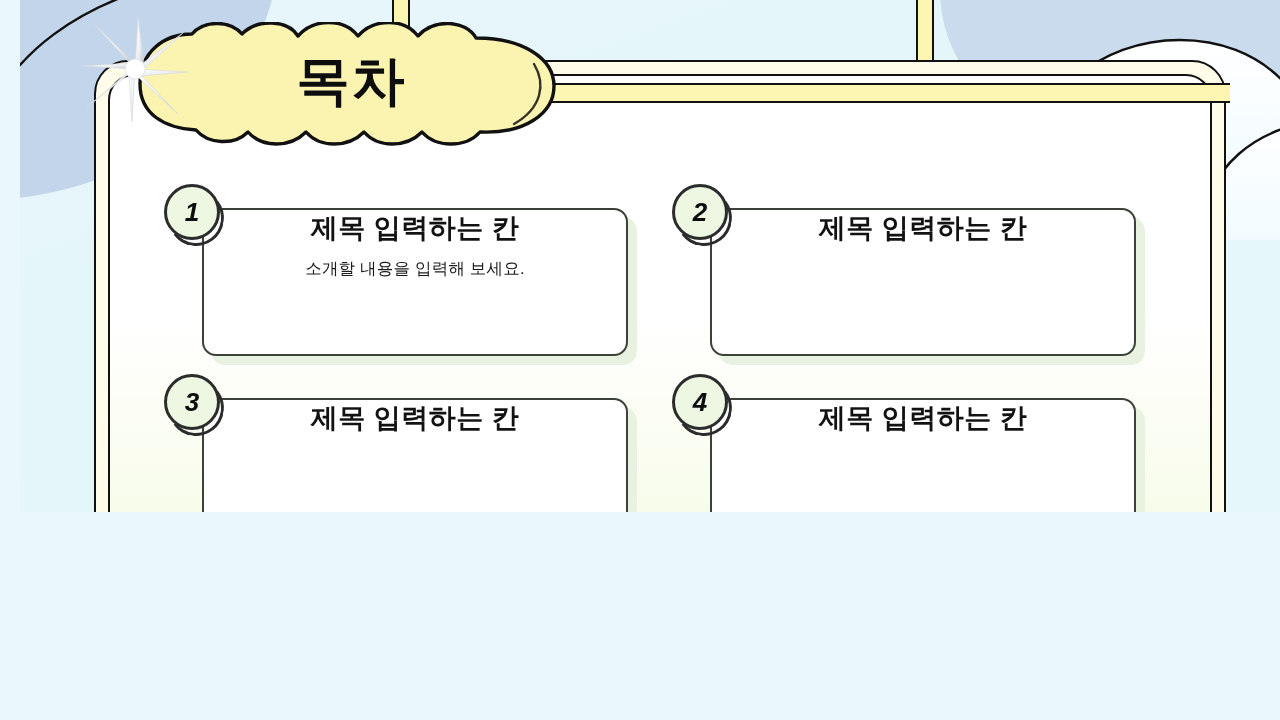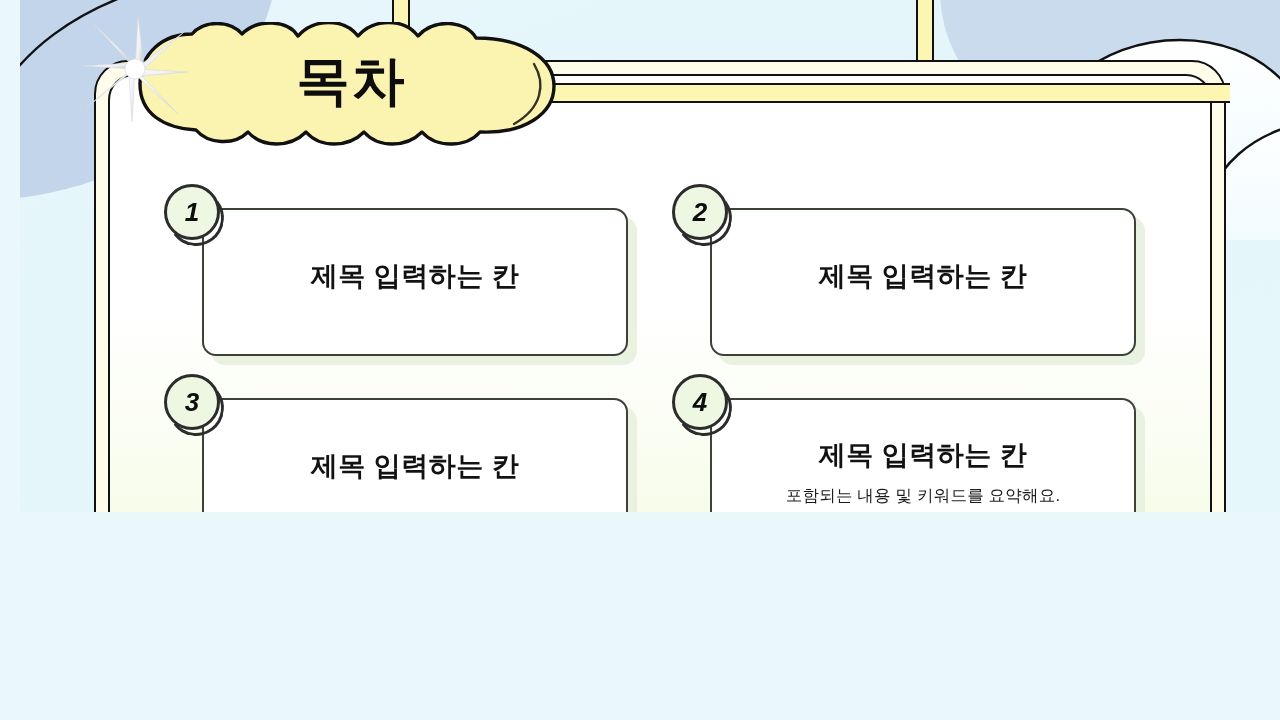--- a/index.html
+++ b/index.html
@@ -54,21 +54,21 @@
   
   .card-wrap{position:absolute;}
   .card-shadow{
     position:absolute;left:9px;top:9px;width:426px;height:148px;
     background:#e9f2e0;border-radius:14px;
   }
   .card{
     position:absolute;left:0;top:0;width:426px;height:148px;
     background:#ffffff;border:2.6px solid #3b4338;border-radius:14px;
     box-sizing:border-box;
-    display:flex;flex-direction:column;align-items:center;justify-content:center;
+    display:flex;flex-direction:column;align-items:center;
   }
   .card-title{font-size:27px;font-weight:bold;color:#121212;letter-spacing:.5px;margin-bottom:12px;}
   .card-sub{font-size:16.5px;color:#1b1b1b;letter-spacing:.2px;}
 
   .badge{
     position:absolute;left:-38px;top:-24px;width:56px;height:56px;
     border-radius:50%;background:#edf7e2;border:3px solid #2c2c2c;
     display:flex;align-items:center;justify-content:center;
     font-size:26px;font-weight:bold;font-style:italic;color:#0d0d0d;
     box-sizing:border-box;z-index:3;
@@ -187,20 +187,21 @@
       <path d="M96,76 L6,62 L88,74 Z"></path>
       <path d="M96,76 L44,20 L90,70 Z"></path>
       <circle cx="96" cy="76" r="17" fill="#fdfdfe"></circle>
     </g>
   </svg>
 
   <div class="card-wrap" style="left:182px;top:208px;">
     <div class="card-shadow"></div>
     <div class="card">
       <div class="card-title">제목 입력하는 칸</div>
+      <div class="card-sub">소개할 내용을 입력해 보세요.</div>
     </div>
     <div class="badge-arc"></div>
     <div class="badge">1</div>
   </div>
 
   <div class="card-wrap" style="left:690px;top:208px;">
     <div class="card-shadow"></div>
     <div class="card">
       <div class="card-title">제목 입력하는 칸</div>
     </div>
@@ -214,19 +215,18 @@
       <div class="card-title">제목 입력하는 칸</div>
     </div>
     <div class="badge-arc"></div>
     <div class="badge">3</div>
   </div>
 
   <div class="card-wrap" style="left:690px;top:398px;">
     <div class="card-shadow"></div>
     <div class="card">
       <div class="card-title">제목 입력하는 칸</div>
-      <div class="card-sub">포함되는 내용 및 키워드를 요약해요.</div>
     </div>
     <div class="badge-arc"></div>
     <div class="badge">4</div>
   </div>
 
 </div>
 
 </body></html>

